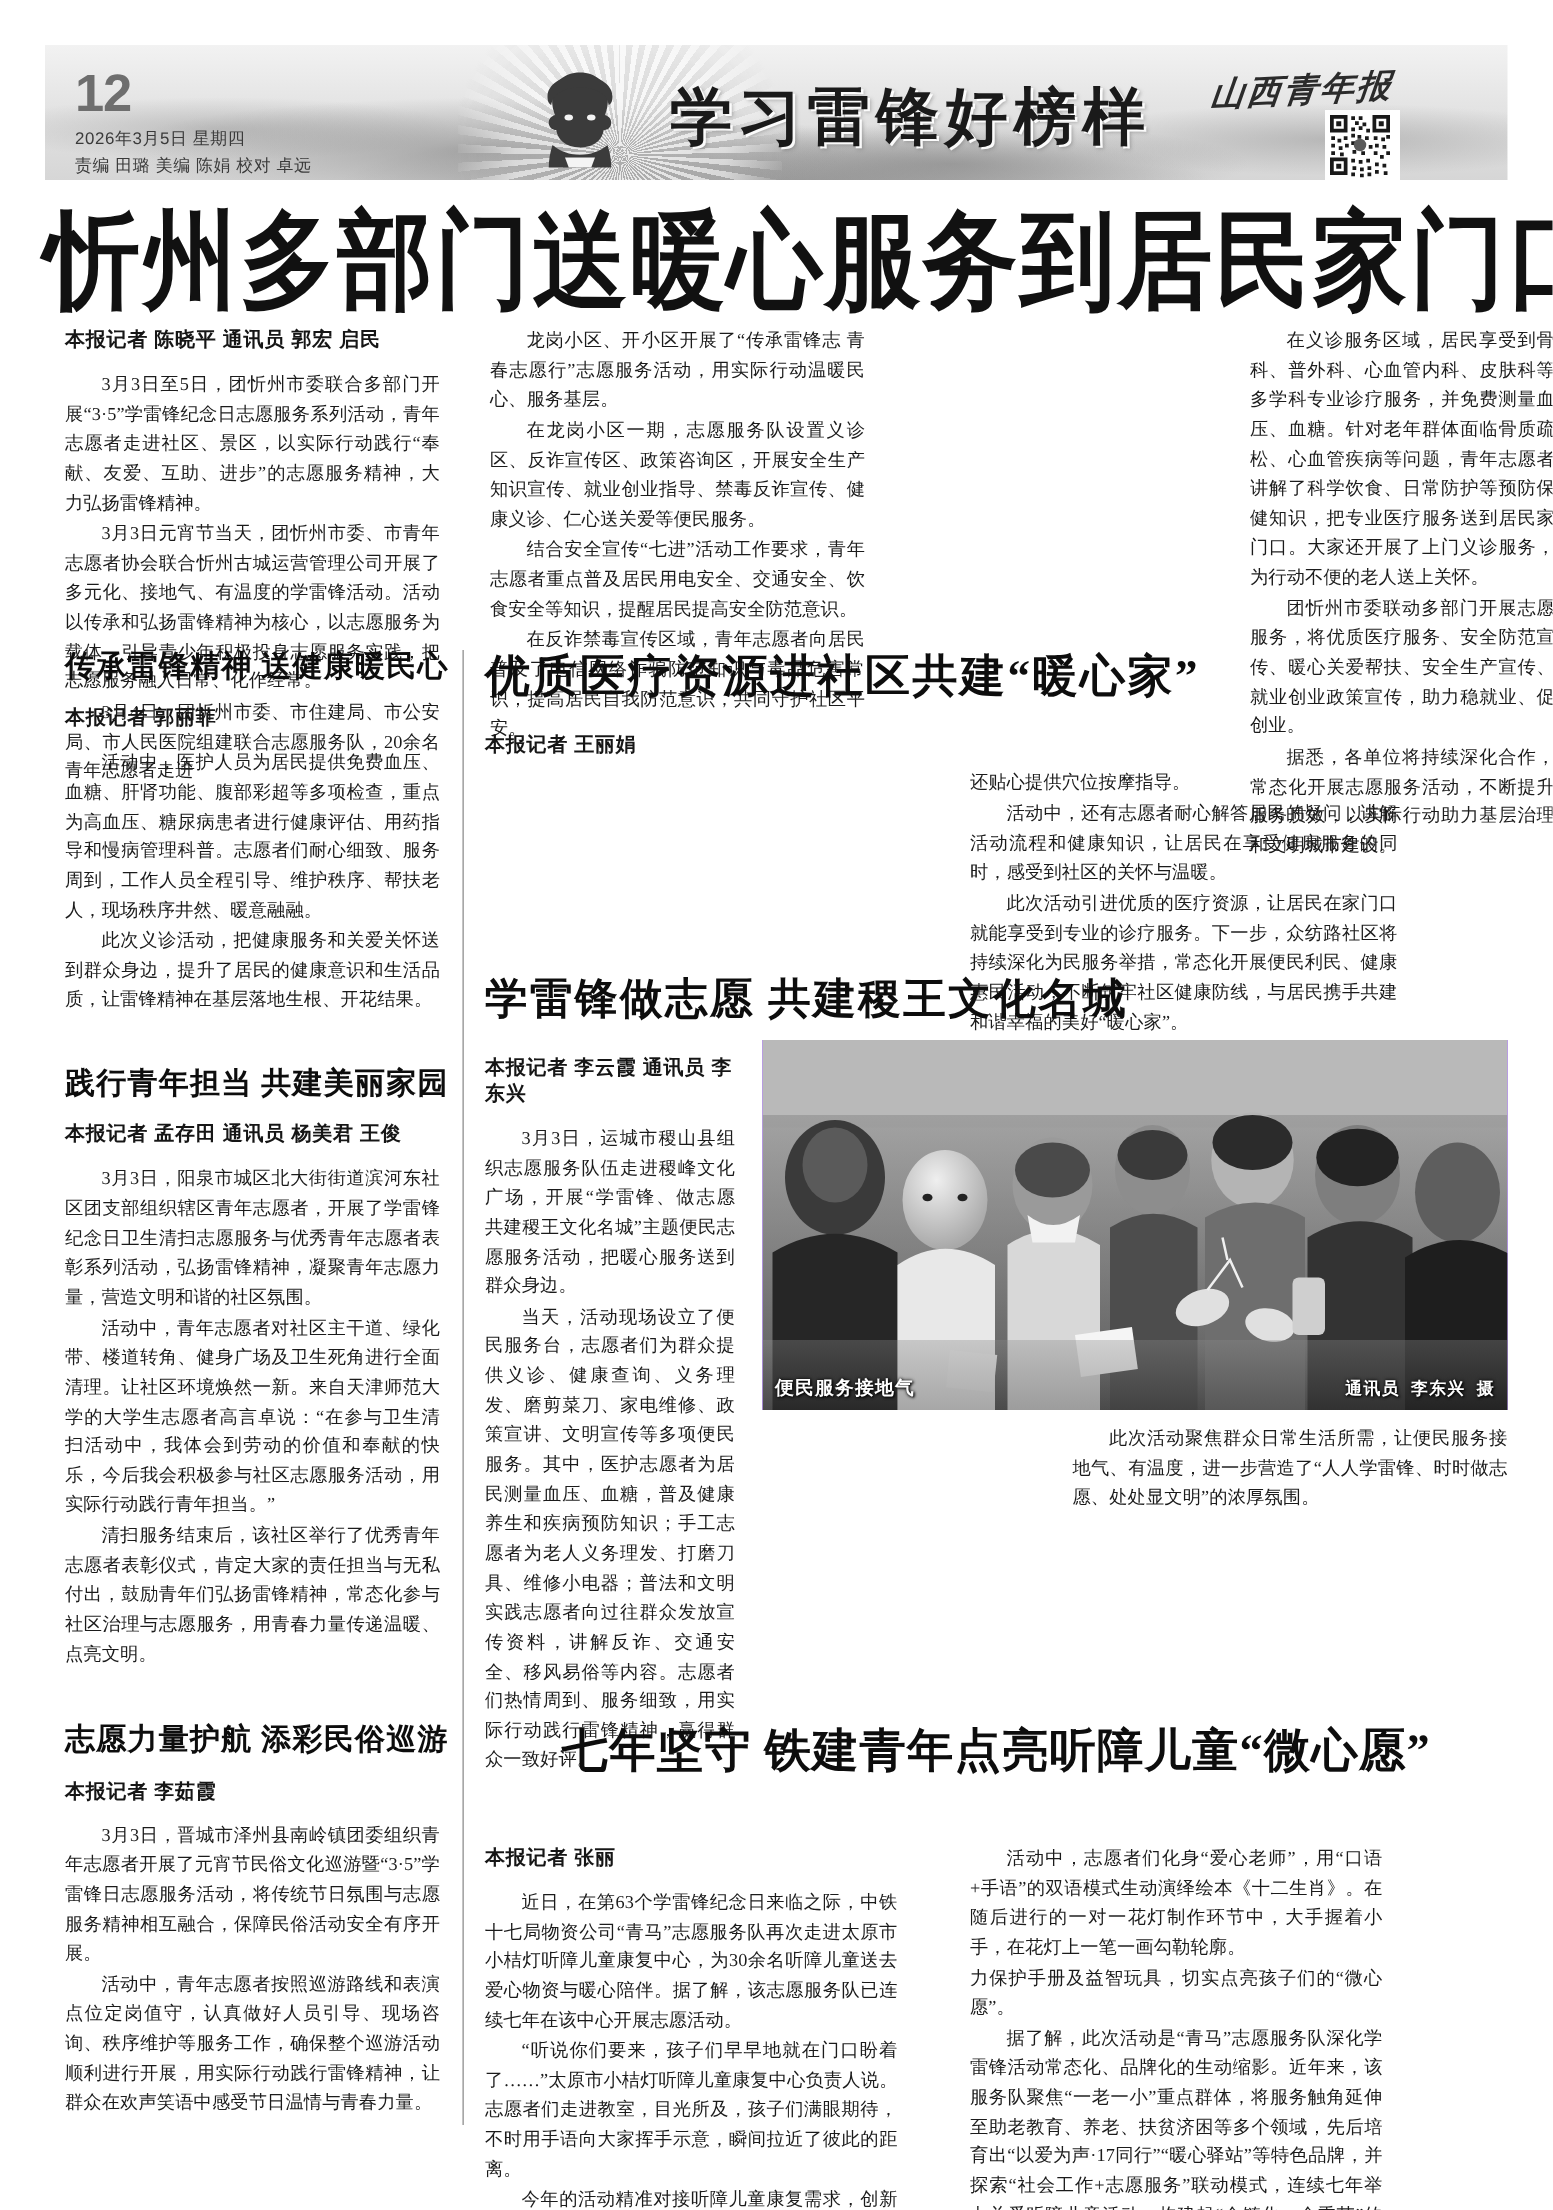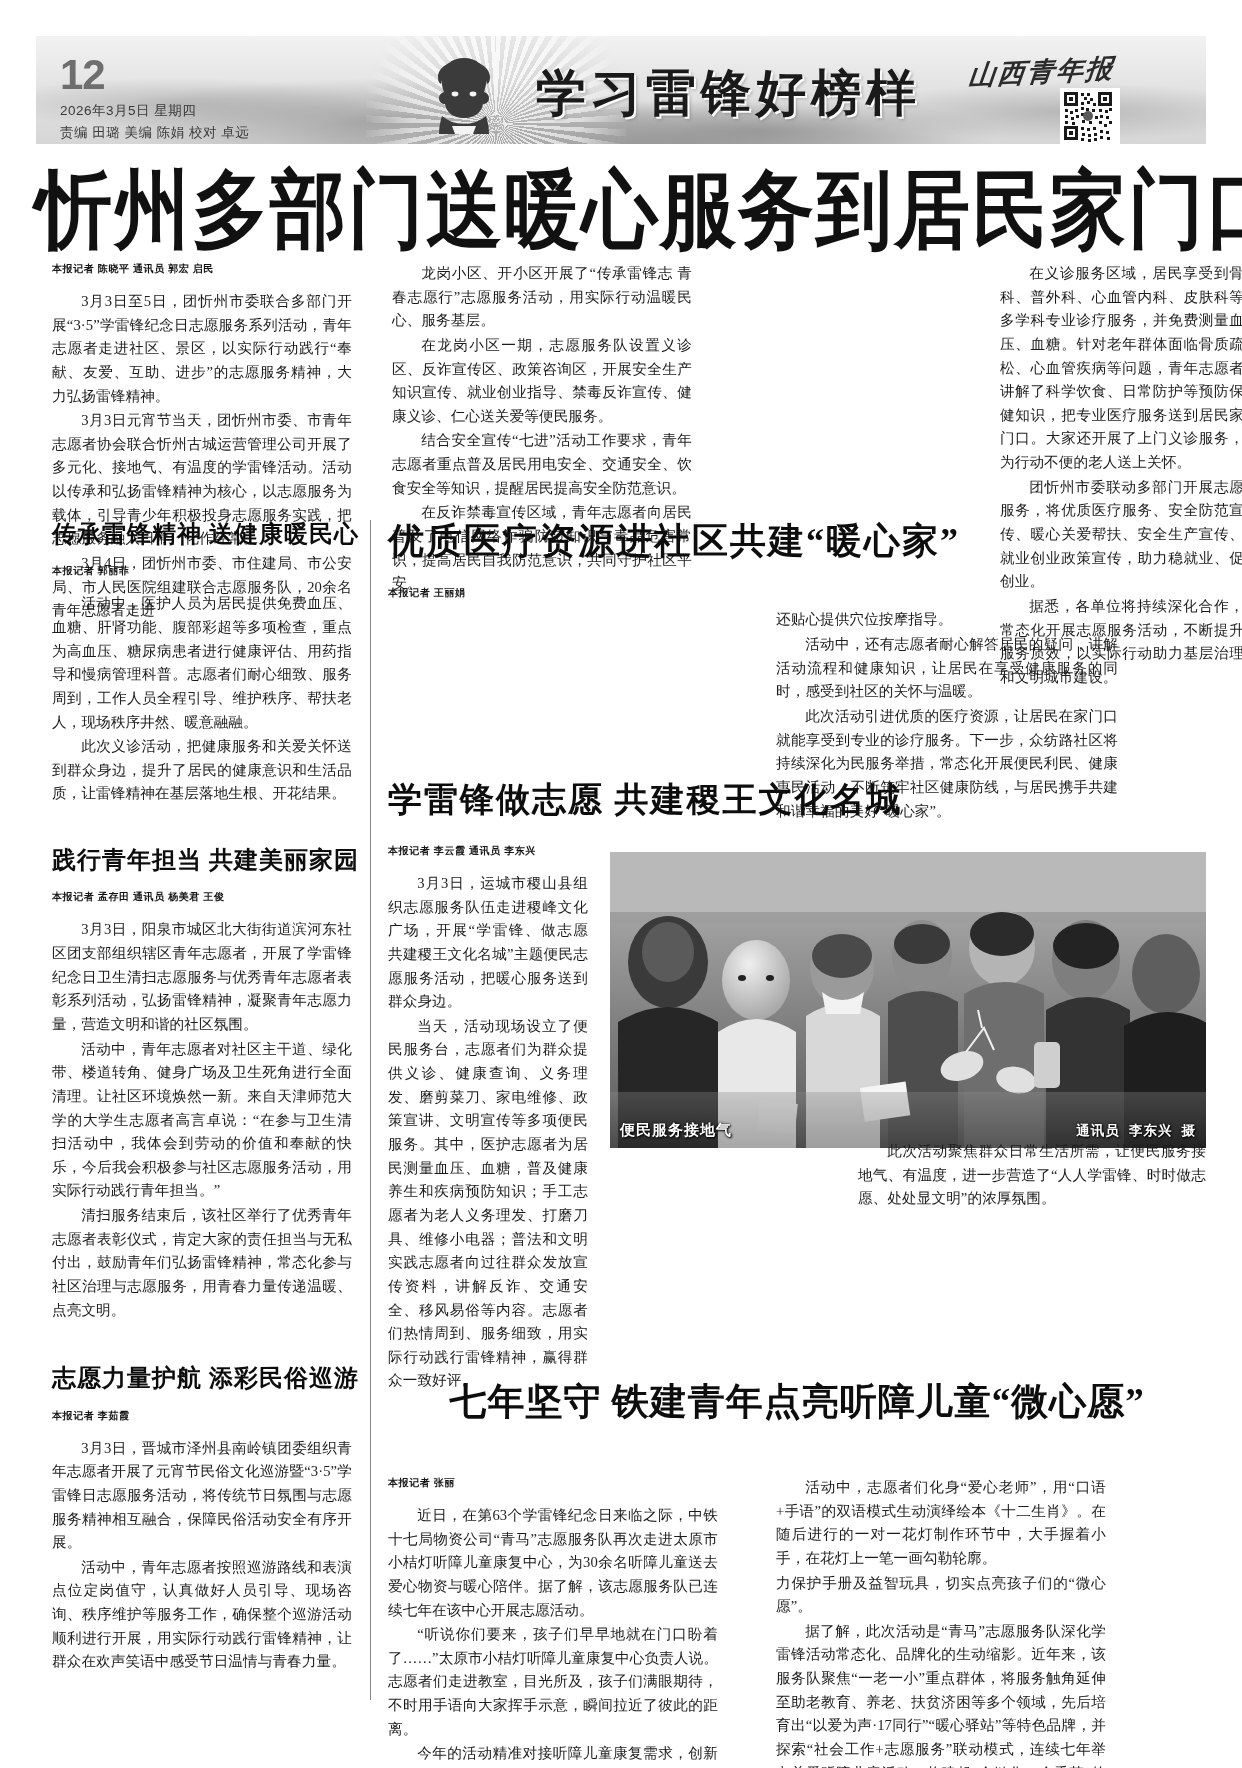--- a/index.html
+++ b/index.html
@@ -82,21 +82,21 @@
     font-family:"Liberation Serif","DejaVu Serif",serif;
     font-size:76px;font-weight:bold;color:#111;
     letter-spacing:2px;line-height:1.08;
     white-space:nowrap;
     transform:scaleY(1.12);transform-origin:center top;
   }
 
   
   .byline{
     font-family:"Liberation Sans",sans-serif;
-    font-size:10px;font-weight:bold;color:#161616;
+    font-size:16px;font-weight:bold;color:#161616;
     letter-spacing:.6px;margin:0 0 14px 0;
   }
   .body-col{
     font-family:"Liberation Serif","DejaVu Serif",serif;
     font-size:14.6px;line-height:1.62;color:#1b1b1b;
     text-align:justify;
     text-justify:inter-character;
     letter-spacing:.1px;
   }
   .body-col p{margin:0 0 1px 0;text-indent:2em;}
@@ -129,21 +129,20 @@
   .art-med .mc1{position:absolute;left:0;top:0;width:342px;}
   .art-med .mc2{position:absolute;left:388px;top:0;width:342px;}
 
   
   .art-vol{position:absolute;left:388px;top:780px;width:818px;}
   .art-vol .sub-headline{font-size:34px;margin:0 0 22px 0;letter-spacing:2px;}
   .art-vol .vol-text{position:absolute;left:0;top:64px;width:200px;}
   .photo-wrap{
     position:absolute;left:222px;top:52px;width:596px;height:296px;overflow:hidden;
     background:#6d28d9;
-    margin-top:20px;
   }
   .photo-img{position:absolute;inset:0;}
   .cap-left{
     position:absolute;left:10px;bottom:8px;
     font-family:"Liberation Sans",sans-serif;
     font-size:15px;font-weight:bold;color:#fff;letter-spacing:1px;
     text-shadow:0 0 3px #000,1px 1px 2px #000;
   }
   .cap-right{
     position:absolute;right:10px;bottom:8px;

